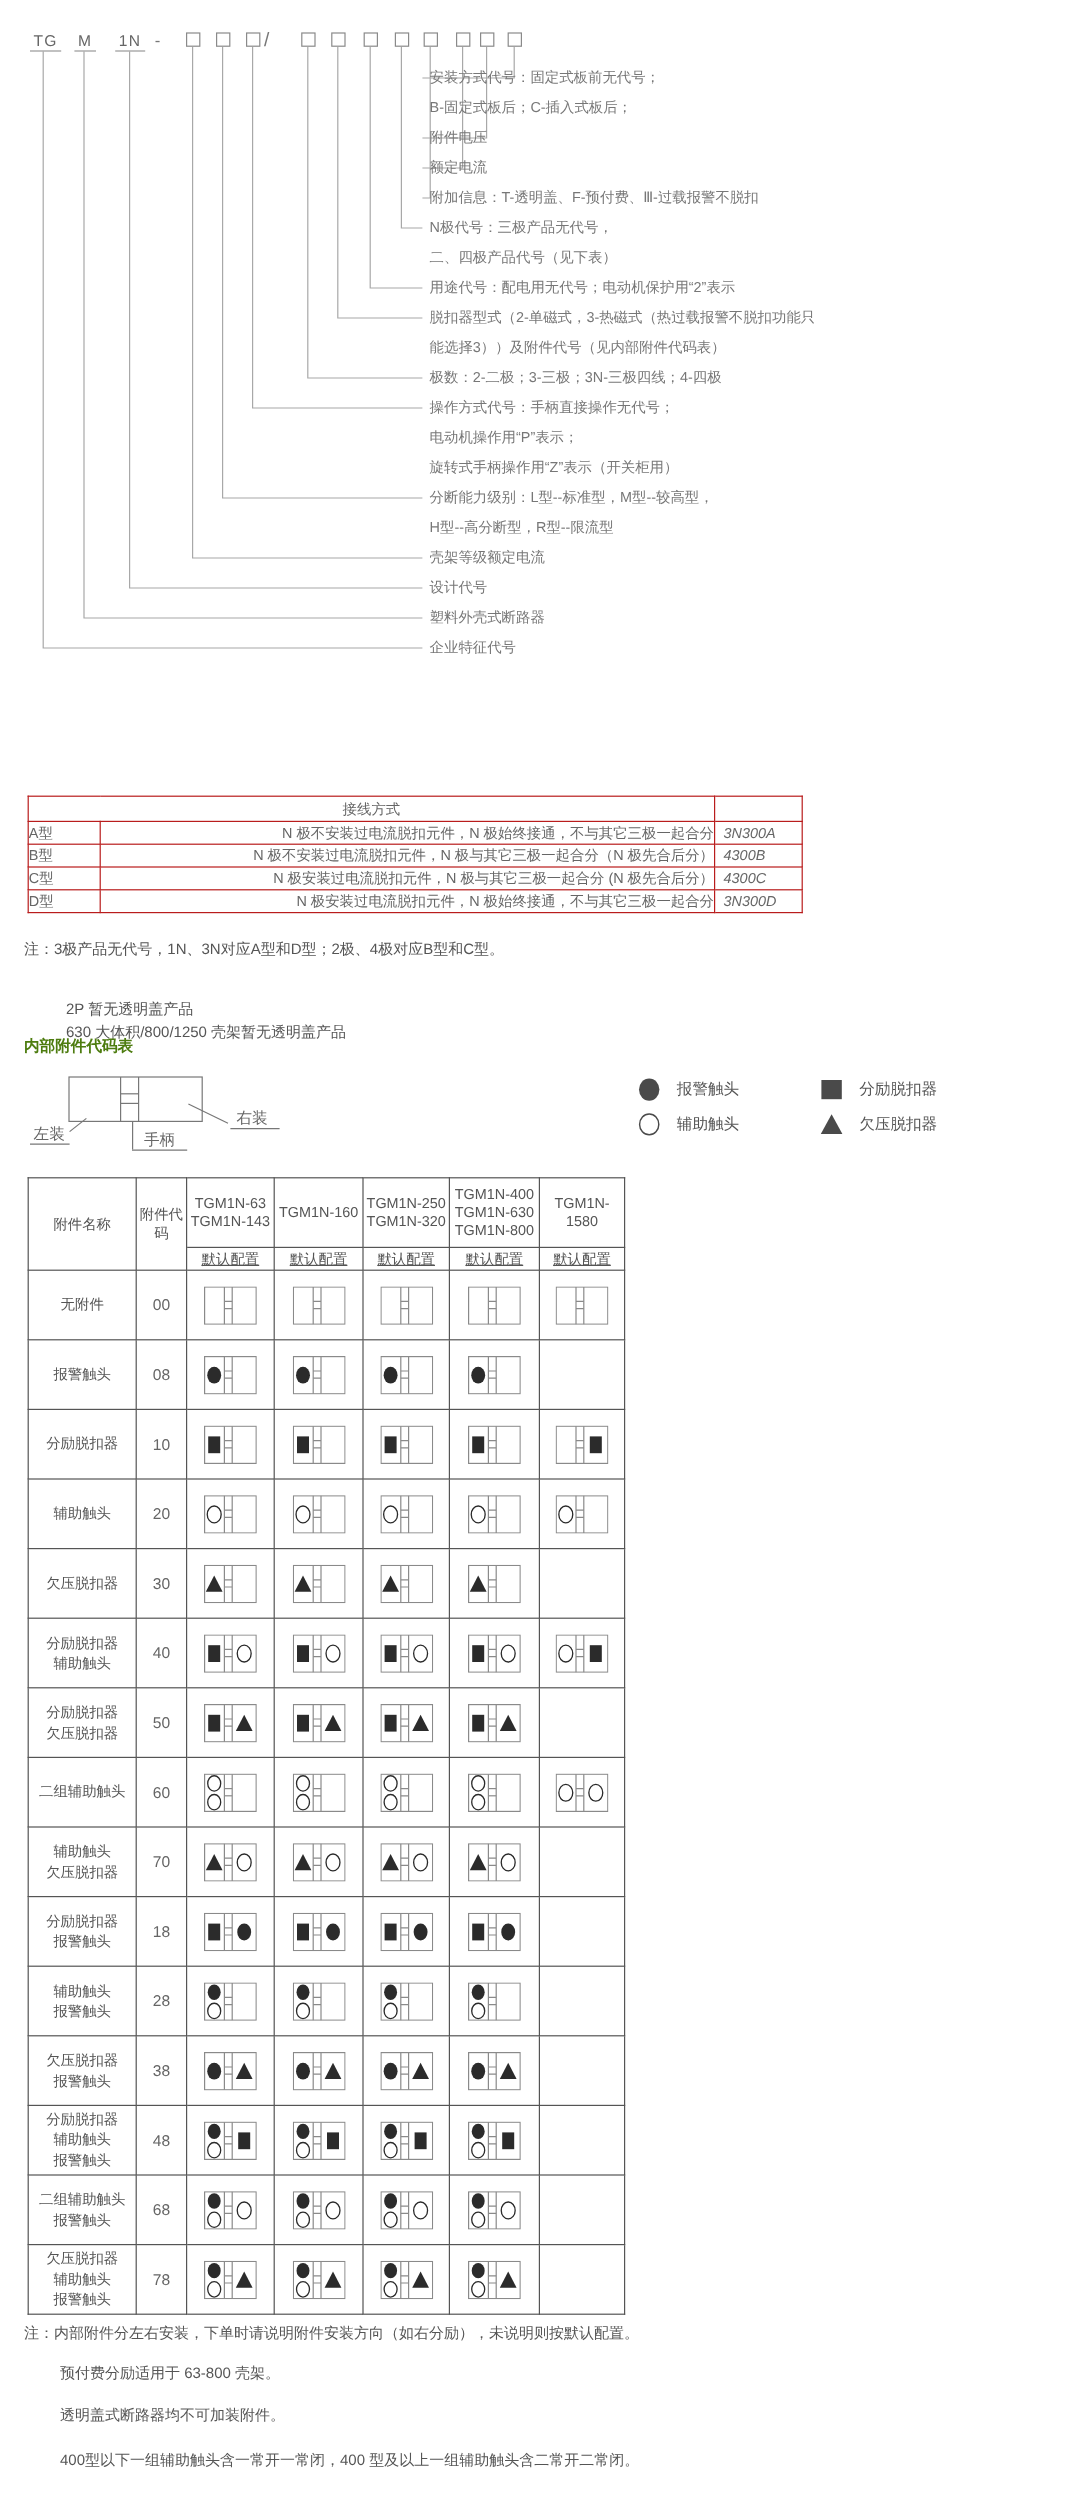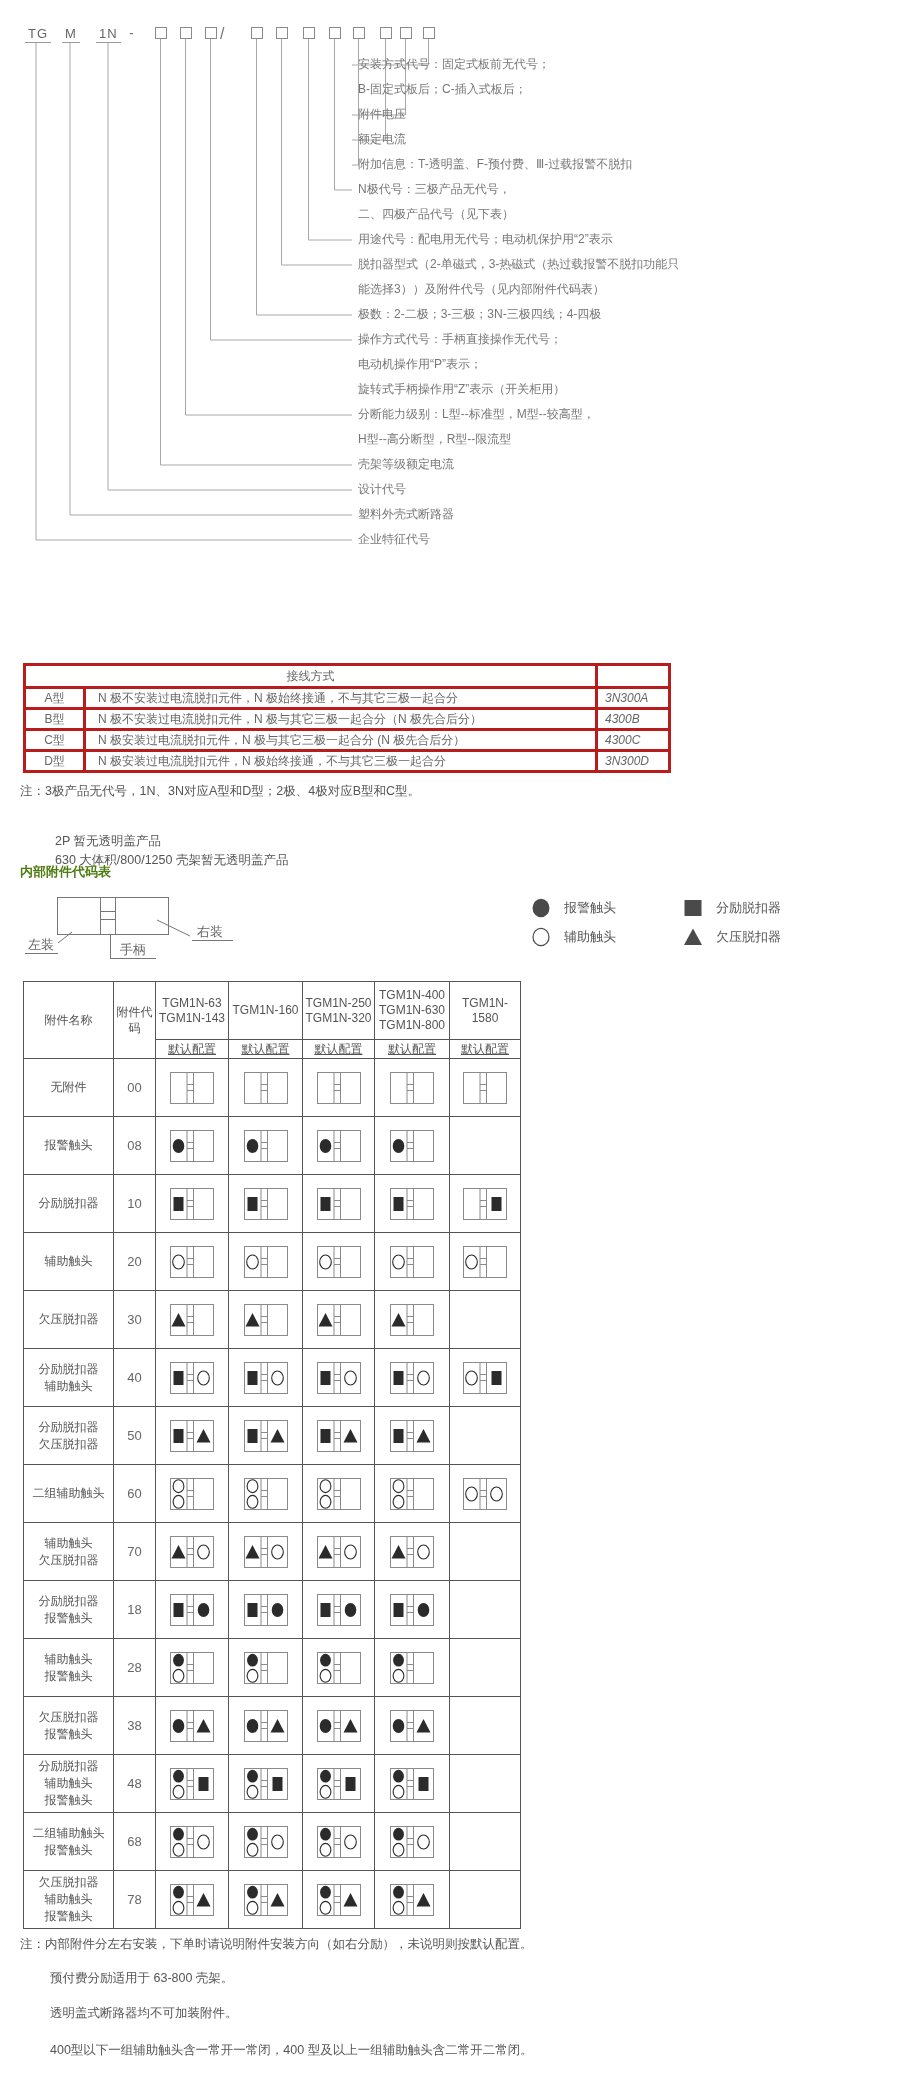--- a/index.html
+++ b/index.html
@@ -10,25 +10,25 @@
   .mc-prefix{position:absolute;top:26px;font-size:13px;color:#666;letter-spacing:1px;
              border-bottom:1px solid #999;padding:0 3px 1px 3px;}
   .mc-sep{position:absolute;top:25px;font-size:14px;color:#777;}
   .mc-slash{font-size:16px;}
   .mc-box{position:absolute;top:27px;width:10px;height:10px;border:1px solid #8a8a8a;background:#fff;}
   .mc-label{position:absolute;left:358px;height:17px;line-height:17px;font-size:12px;
             color:#777;white-space:nowrap;}
   
   #wiring{position:absolute;left:23px;top:663px;border-collapse:collapse;table-layout:fixed;
           font-size:12px;color:#666;}
-  #wiring th,#wiring td{border:3px solid #b91c1c;padding:0;overflow:hidden;white-space:nowrap;}
+  #wiring th,#wiring td{border:1px solid #b91c1c;padding:0;overflow:hidden;white-space:nowrap;}
   #wiring th{height:20px;font-weight:normal;text-align:center;}
   #wiring td{height:18px;}
-  .wt-type{text-align:center;}
-  .wt-desc{padding-left:12px !important;}
+  .wt-type{}
+  .wt-desc{padding-left:12px !important;text-align:right;}
   .wt-code{padding-left:7px !important;font-style:italic;}
   .note-line{position:absolute;font-size:12.5px;color:#555;white-space:nowrap;}
   
   #acc-title{position:absolute;left:20px;top:863px;font-size:13px;font-weight:bold;color:#4d7c0f;margin:0;}
   #legend .leg-item{position:absolute;display:flex;align-items:center;gap:13px;
                     font-size:13px;color:#555;white-space:nowrap;}
   #acc-table{position:absolute;left:23px;top:981px;border-collapse:collapse;table-layout:fixed;
              font-size:12px;color:#555;}
   #acc-table th,#acc-table td{border:1px solid #555;padding:0;text-align:center;vertical-align:middle;}
   .ac-h{height:57px;font-weight:normal;line-height:16px;font-size:12px;}

